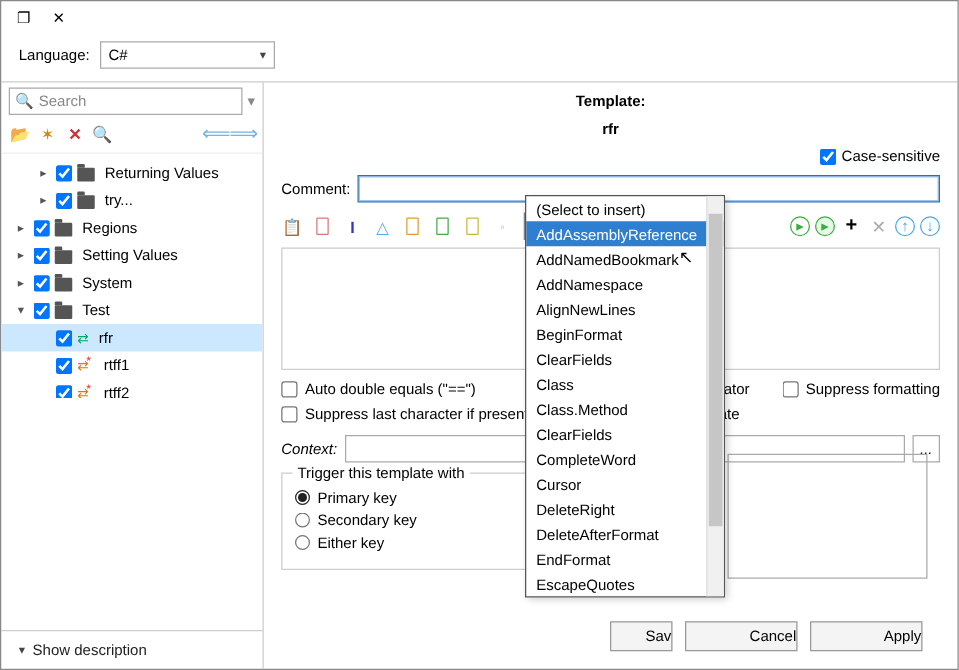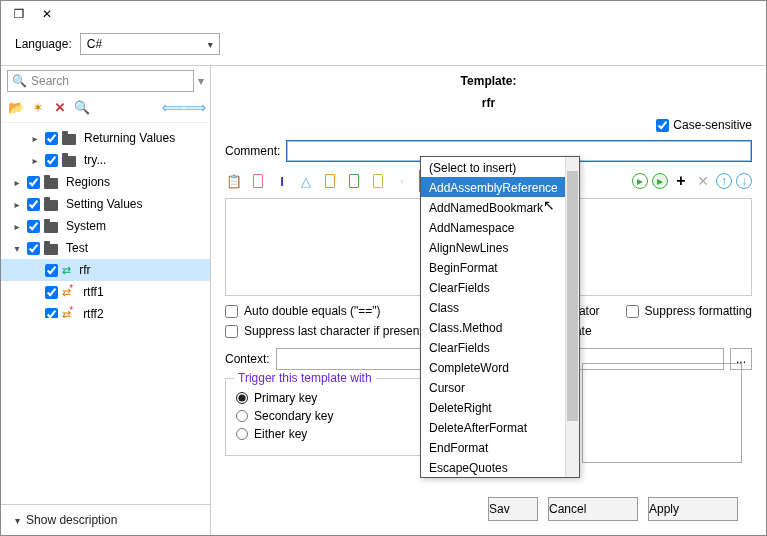--- a/index.html
+++ b/index.html
@@ -44,31 +44,31 @@
   .combo .btn { width:18px; height:100%; background:#1a67c9; display:flex; align-items:center; justify-content:center; color:#fff; font-size:9px;}
   .right-tools { margin-left:auto; display:flex; align-items:center; gap:4px; }
   .circ { width:16px; height:16px; border:1.5px solid #3aae3a; border-radius:50%; display:flex; align-items:center; justify-content:center; }
   .circ.blue { border-color:#4aa7e8; color:#4aa7e8; }
   .circ.green { color:#3aae3a; }
   .code-area { margin-top:6px; height:98px; border:1px solid #ccc; background:#fff; }
   .opts { margin-top:8px; display:flex; gap:20px; align-items:flex-start;}
   .checks { display:flex; flex-direction:column; gap:6px; }
   .chkrow { display:flex; align-items:center; gap:6px; }
   .opt-right { margin-left:auto; display:flex; flex-direction:column; gap:6px;}
-  .ctx-row { display:flex; align-items:center; gap:6px; margin-top:10px; }
+  .ctx-row { display:flex; align-items:center; gap:6px; margin-top:10px;font-style:italic; }
   .ctx-input { flex:1; height:22px; border:1px solid #aaa; }
   .ctx-btn { width:22px; height:22px; border:1px solid #aaa; text-align:center; line-height:20px; }
   .fieldset { margin-top:8px; border:1px solid #ccc; padding:8px 10px 10px 10px; position:relative; width:200px;}
-  .legend { position:absolute; top:-8px; left:8px; background:#fff; padding:0 4px; color:#6d28d9; }
+  .legend { position:absolute; top:-8px; left:8px; background:#fff; padding:0 4px; color:#000000; }
   .radio { display:flex; align-items:center; gap:6px; margin:4px 0; }
   .radio input { width:12px; height:12px; accent-color:#222;}
   .dep-label { position:absolute; left:472px; top:346px; color:#444; }
   .dep-box { position:absolute; left:582px; top:363px; width:160px; height:100px; border:1px solid #aaa; }
   .footer { margin-top:auto; display:flex; gap:10px; justify-content:flex-end; padding:10px 14px 14px 0; }
-  .btn-std { min-width:90px; height:24px; border:1px solid #999; background:#f4f4f4; text-align:left; line-height:22px; cursor:pointer; }
+  .btn-std { min-width:90px; height:24px; border:1px solid #999; background:#f4f4f4; text-align:right; line-height:22px; cursor:pointer; }
   .dropdown { position:absolute; left:420px; top:156px; width:160px; border:1px solid #555; background:#fff; box-shadow:2px 2px 6px rgba(0,0,0,.2); z-index:10; }
   .dd-item { padding:2px 8px; height:20px; line-height:18px; white-space:nowrap; }
   .dd-item.hl { background:#2f7fd1; color:#fff; }
   .scrollbar { position:absolute; right:0; top:0; width:14px; height:100%; background:#f0f0f0; border-left:1px solid #ddd;}
   .thumb { position:absolute; right:1px; top:14px; width:11px; height:250px; background:#c6c6c6; }
   .cursor { position:absolute; left:543px; top:197px; font-size:14px; pointer-events:none; z-index:20; color:#000;}
 </style>
 </head>
 <body>
 

